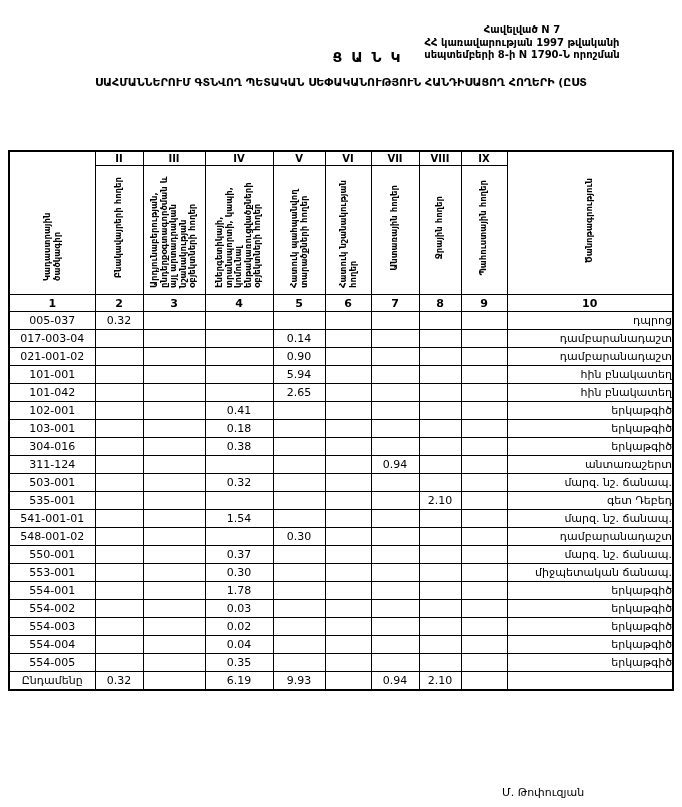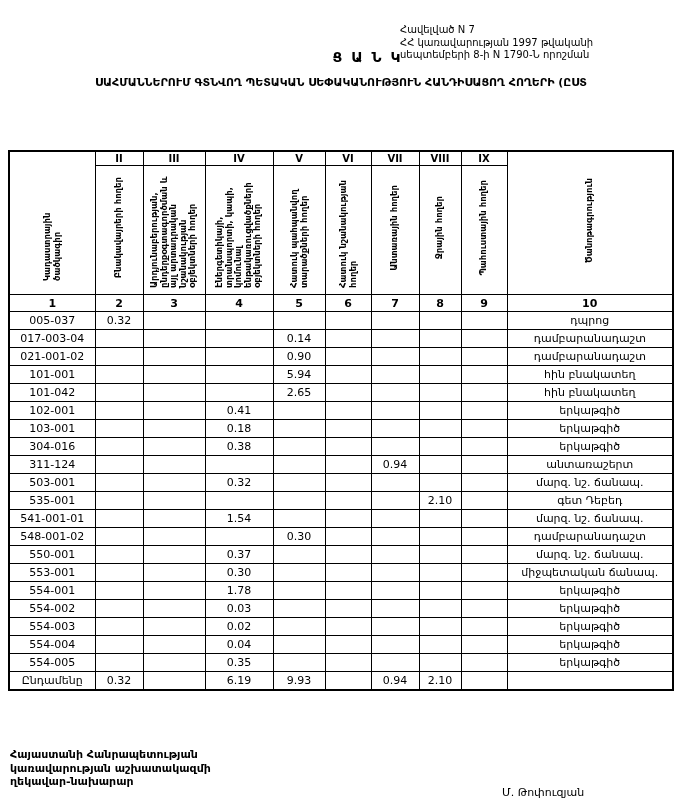--- a/index.html
+++ b/index.html
@@ -2,21 +2,21 @@
 <html><head>
 <meta charset="utf-8">
 <style>
   html,body{margin:0;padding:0;background:#fff;}
   .page{
     position:relative;width:682px;height:807px;background:#ffffff;
     font-family:"DejaVu Sans",sans-serif;color:#000;overflow:hidden;
   }
   .annex{
     position:absolute;top:24px;right:38px;width:244px;
-    text-align:left;font-size:10px;font-weight:normal;line-height:12.5px;
+    text-align:center;font-size:10px;font-weight:bold;line-height:12.5px;
   }
   .doc-title{
     position:absolute;top:49px;left:0;width:100%;text-align:center;
     font-size:14px;font-weight:bold;letter-spacing:9px;margin-left:30px;
   }
   .doc-subtitle{
     position:absolute;top:76px;left:20px;width:642px;text-align:center;
     font-size:11px;font-weight:bold;line-height:13.5px;
   }
   table.land{
@@ -29,21 +29,21 @@
   th.rot-cell{vertical-align:middle;text-align:center;padding:2px 0;}
   .rot{
     display:inline-block;writing-mode:vertical-rl;transform:rotate(180deg);
     font-size:8.5px;font-weight:bold;line-height:9.5px;max-height:120px;
     text-align:left;white-space:normal;
   }
   th.colnum{height:16px;font-size:11px;font-weight:bold;text-align:center;}
   tbody td{height:17px;font-size:11px;line-height:13px;padding:0 3px;}
   td.code{text-align:center;}
   td.val{text-align:center;}
-  td.note{text-align:center;}
+  td.note{text-align:right;}
   .signature{
     position:absolute;left:10px;top:748px;
     font-size:11px;font-weight:bold;line-height:13.5px;
   }
   .sign-name{
     position:absolute;left:502px;top:786px;
     font-size:11px;font-weight:normal;
   }
 </style>
 </head>
@@ -365,21 +365,16 @@
           <td class="val">9.93</td>
           <td class="val"></td>
           <td class="val">0.94</td>
           <td class="val">2.10</td>
           <td class="val"></td>
           <td class="note"></td>
         </tr>
       </tbody>
   </table>
 
-  <div class="signature">
-    <div>Հայաստանի Հանրապետության</div>
-    <div>կառավարության աշխատակազմի</div>
-    <div>ղեկավար-նախարար</div>
-  </div>
 
   <div class="sign-name">Մ. Թոփուզյան</div>
 
 </div>
 
 </body></html>

